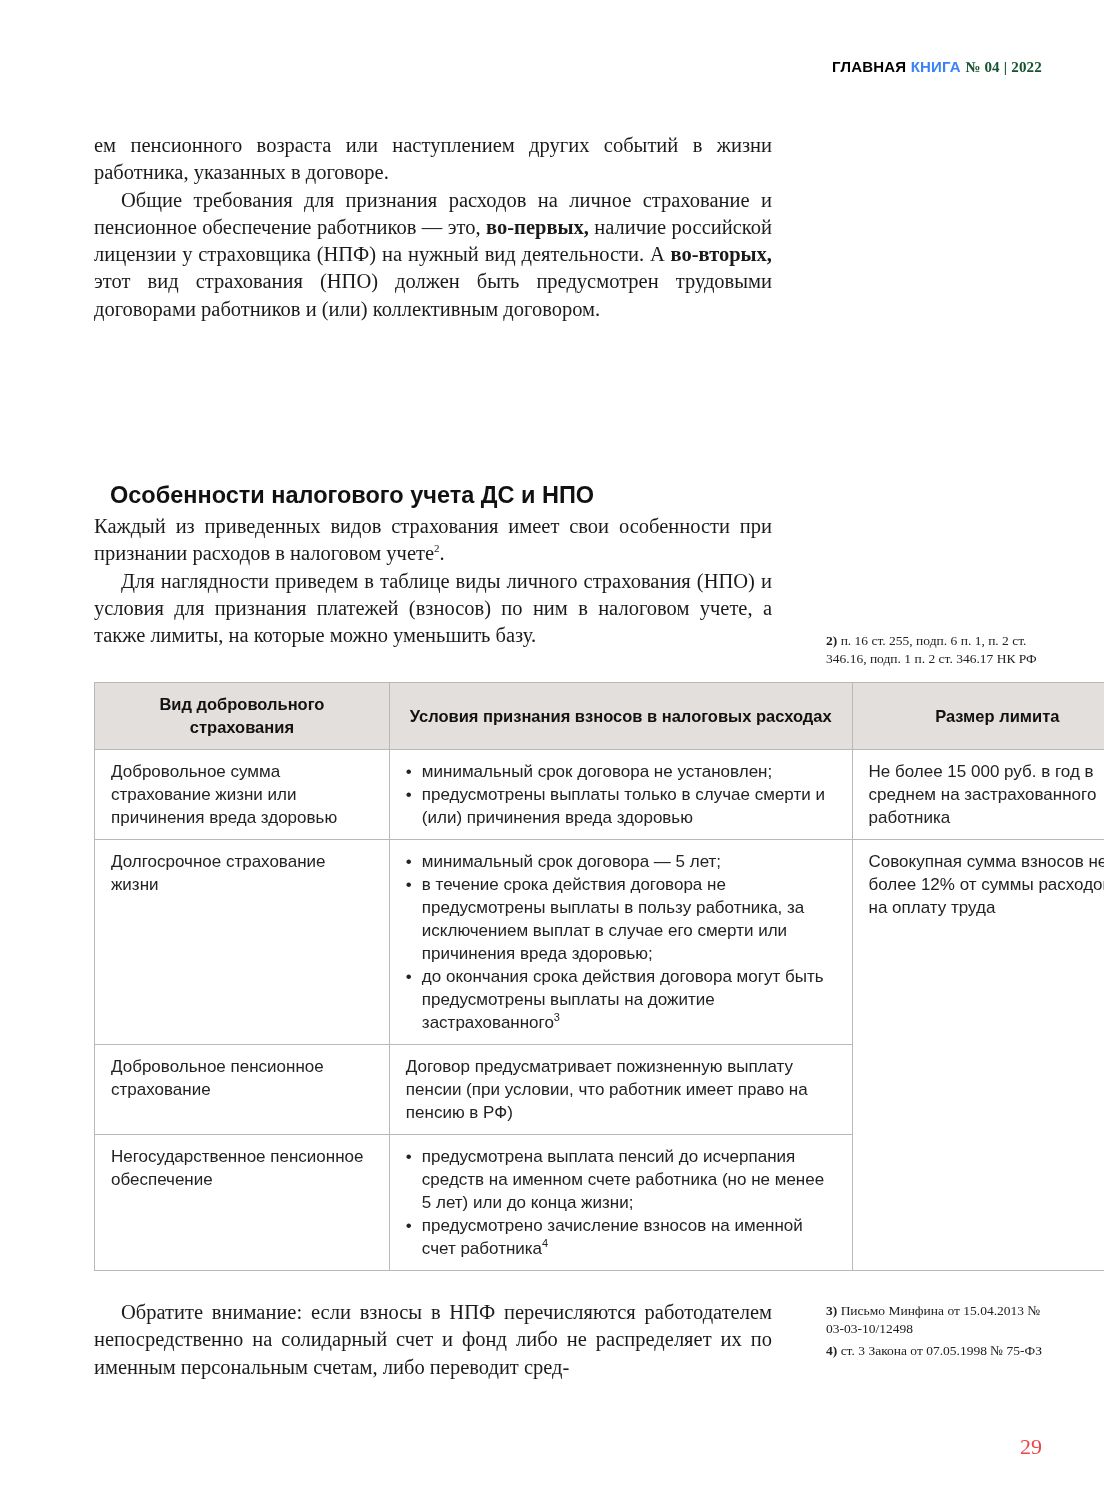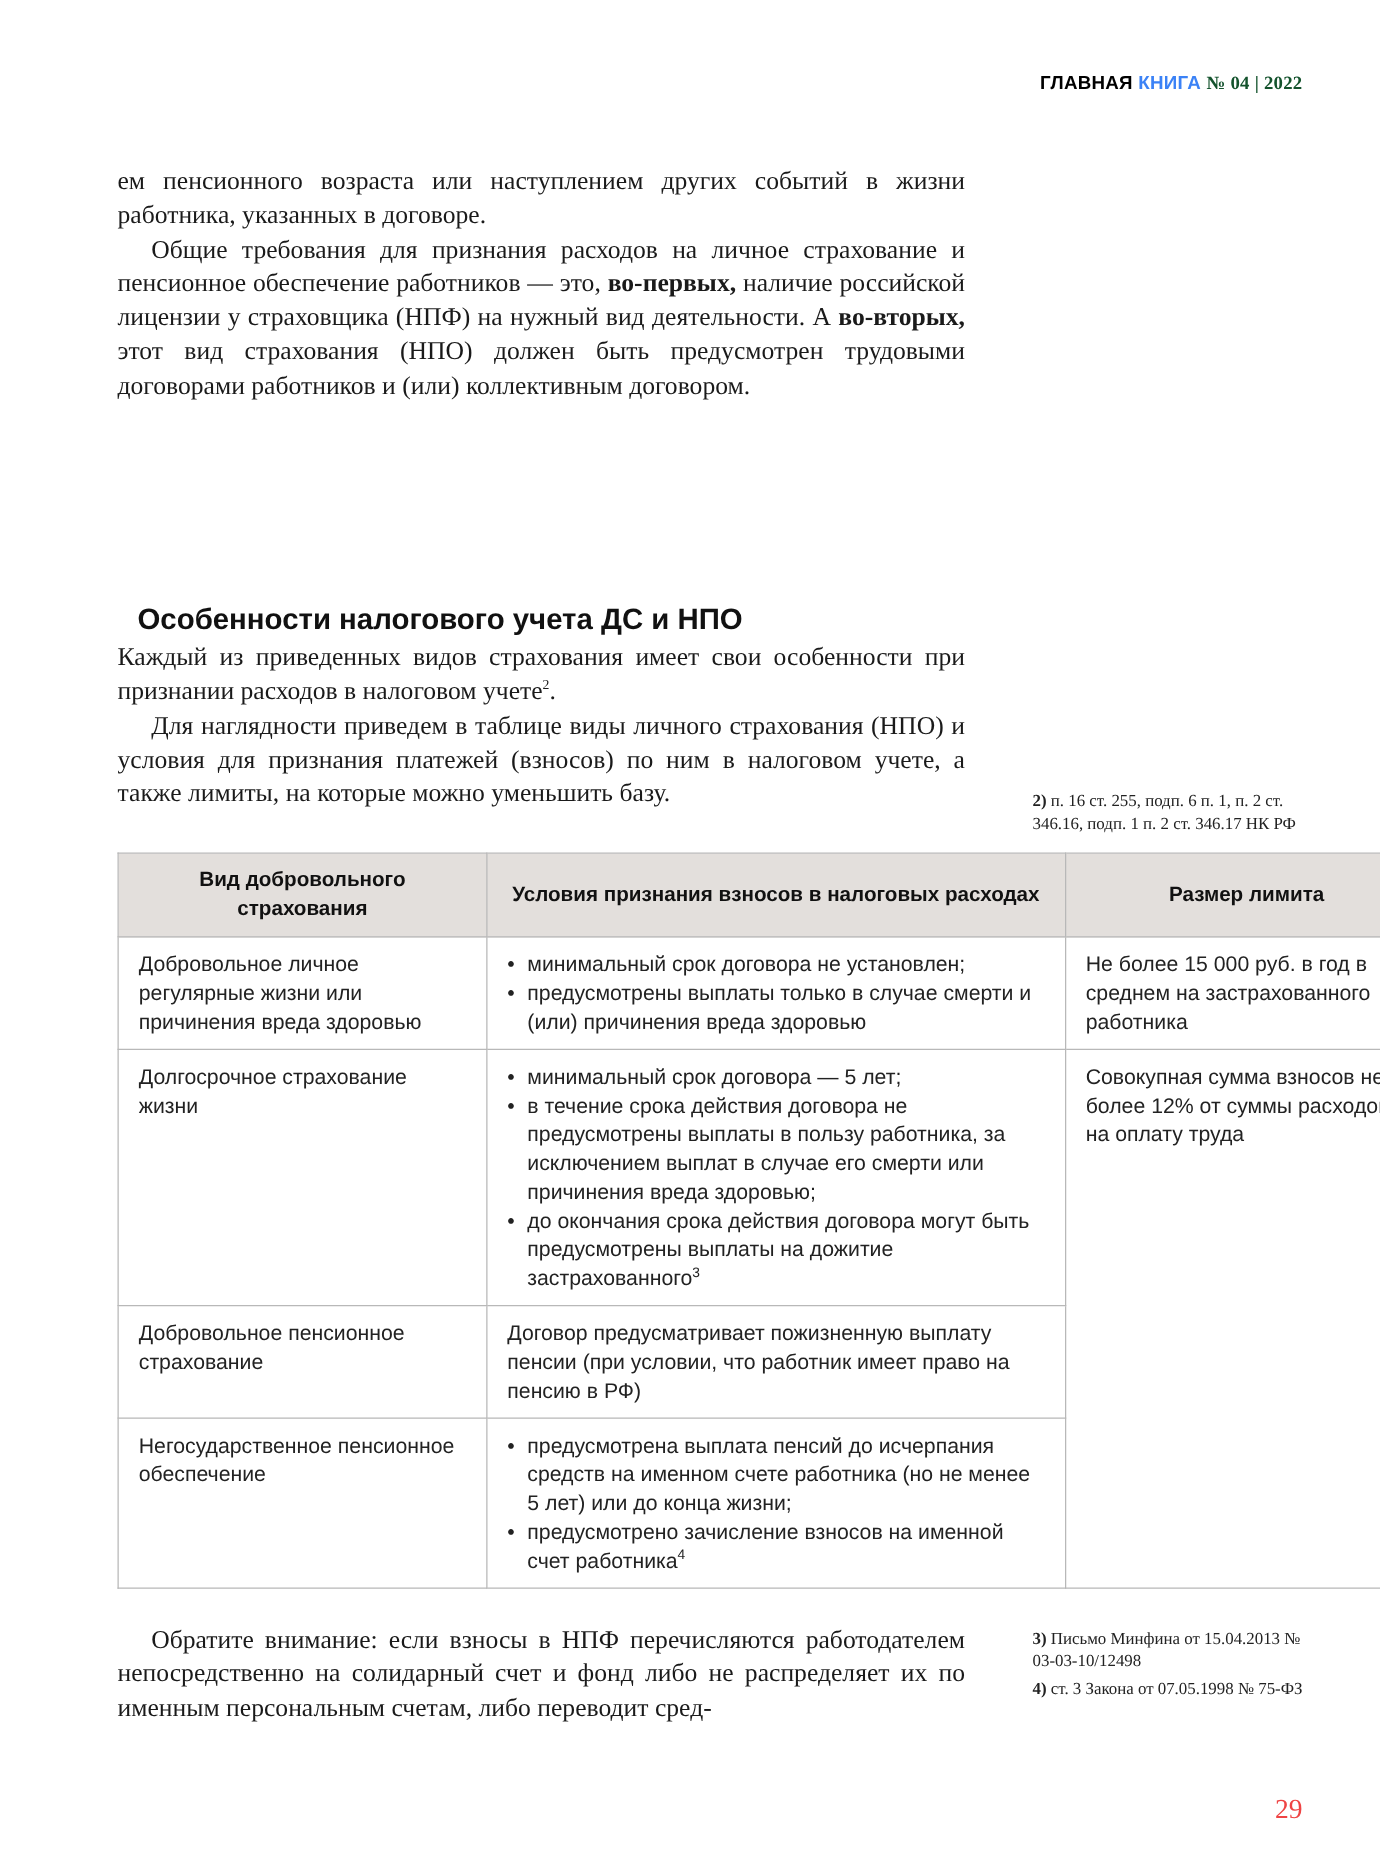--- a/index.html
+++ b/index.html
@@ -54,21 +54,21 @@
 <table>
   <thead>
     <tr>
       <th>Вид добровольного страхования</th>
       <th>Условия признания взносов в налоговых расходах</th>
       <th>Размер лимита</th>
     </tr>
   </thead>
   <tbody>
     <tr>
-      <td class="c1">Добровольное личное регулярные жизни или причинения вреда здоровью</td>
+      <td class="c1">Добровольное сумма страхование жизни или причинения вреда здоровью</td>
       <td class="c2">
         <ul>
           <li>минимальный срок договора не установлен;</li>
           <li>предусмотрены выплаты только в случае смерти и (или) причинения вреда здоровью</li>
         </ul>
       </td>
       <td class="c3">Не более 15 000 руб. в год в среднем на застрахованного работника</td>
     </tr>
     <tr>
       <td class="c1">Долгосрочное страхование жизни</td>

